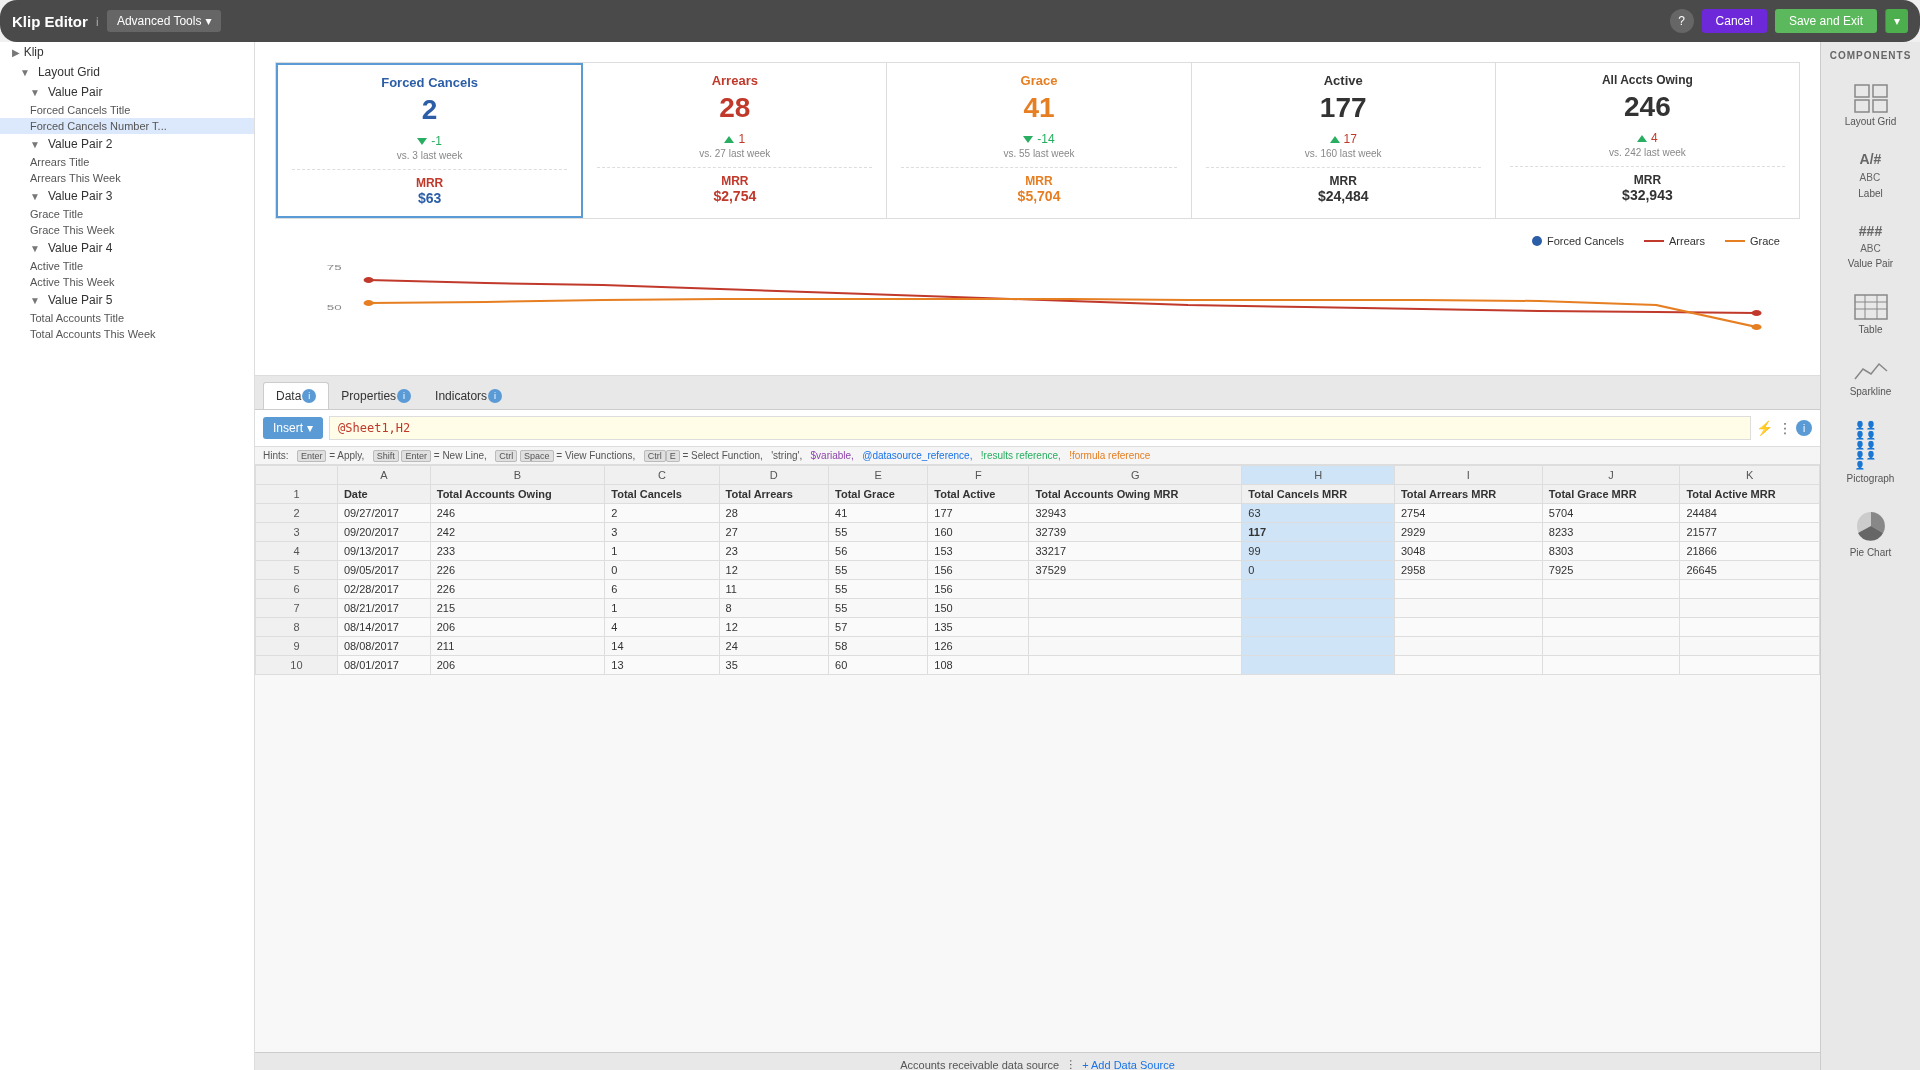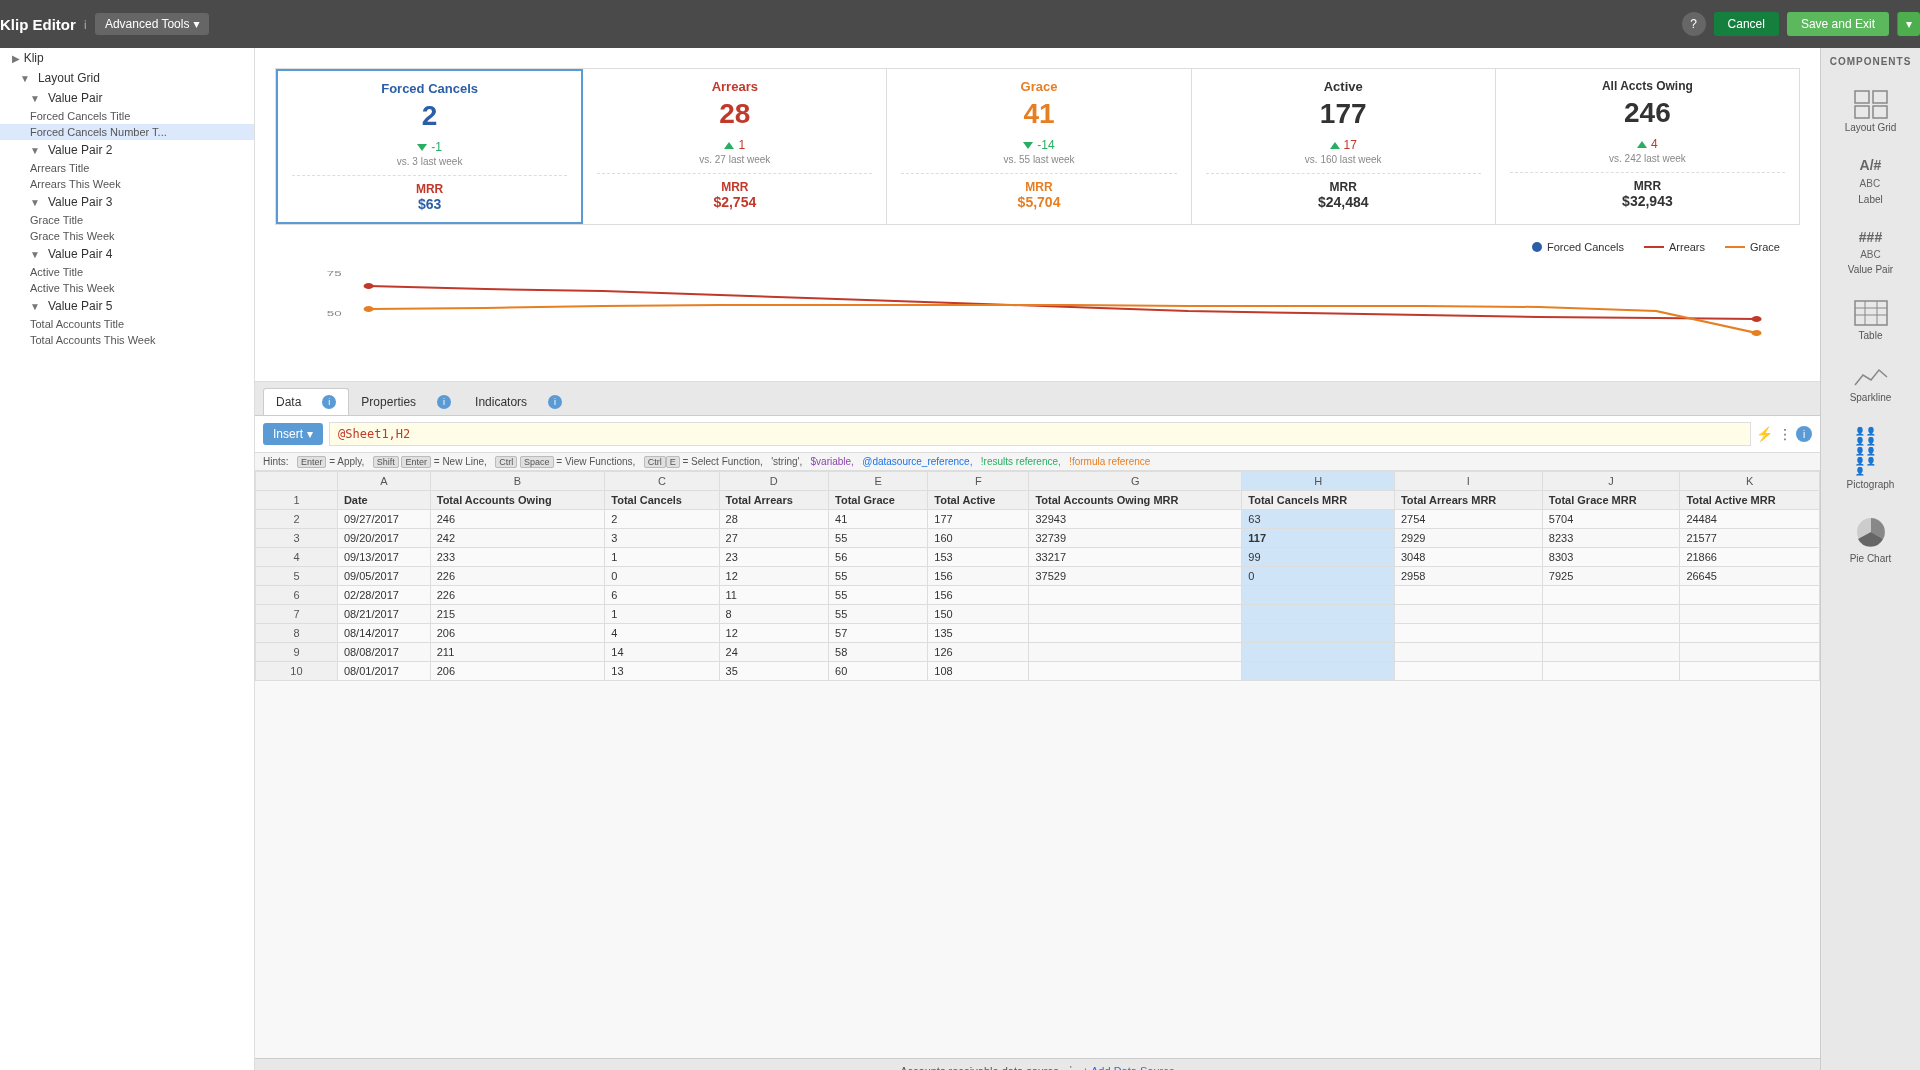--- a/index.html
+++ b/index.html
@@ -1,26 +1,26 @@
 <!DOCTYPE html>
 <html><head>
   <meta charset="utf-8">
   <style>
     * { box-sizing: border-box; margin: 0; padding: 0; font-family: Arial, sans-serif; }
     body { background: #f0f0f0; font-size: 12px; color: #333; width: 1920px; min-height: 1070px; overflow: hidden; }
 
     
-    .top-bar { background: #4a4a4a; height: 48px; display: flex; align-items: center; justify-content: space-between; padding: 0 0; }
+    .top-bar { background: #4a4a4a; height: 42px; display: flex; align-items: center; justify-content: space-between; padding: 0 12px; border-radius: 17px; }
     .top-bar-left { display: flex; align-items: center; gap: 8px; }
     .top-bar-title { color: #fff; font-size: 15px; font-weight: bold; }
     .top-bar-info { color: #aaa; cursor: pointer; font-size: 12px; }
     .btn-advanced { background: #666; color: #fff; border: none; padding: 4px 10px; font-size: 12px; cursor: pointer; border-radius: 3px; display: flex; align-items: center; gap: 4px; }
     .top-bar-right { display: flex; align-items: center; gap: 8px; }
     .btn-help { background: #666; color: #fff; border: none; width: 24px; height: 24px; border-radius: 50%; cursor: pointer; font-size: 12px; }
-    .btn-cancel { background: #15803d; color: #fff; border: none; padding: 5px 14px; font-size: 12px; cursor: pointer; border-radius: 3px; }
+    .btn-cancel { background: #6d28d9; color: #fff; border: none; padding: 5px 14px; font-size: 12px; cursor: pointer; border-radius: 3px; }
     .btn-save { background: #5cb85c; color: #fff; border: none; padding: 5px 14px; font-size: 12px; cursor: pointer; border-radius: 3px; }
     .btn-save-dropdown { background: #4cae4c; color: #fff; border: none; padding: 5px 8px; font-size: 12px; cursor: pointer; border-radius: 3px; border-left: 1px solid #3e8e3e; }
 
     
     .main-layout { display: flex; height: calc(1070px - 36px); }
 
     
     .left-panel { width: 255px; background: #fff; border-right: 1px solid #ddd; overflow-y: auto; flex-shrink: 0; }
     .left-panel-item { padding: 3px 8px 3px 12px; cursor: pointer; color: #333; font-size: 12px; }
     .left-panel-section { padding: 3px 8px; display: flex; align-items: center; gap: 4px; cursor: pointer; color: #333; font-size: 12px; }
@@ -63,21 +63,21 @@
     .vc-mrr-value.orange { color: #e67e22; }
     .vc-mrr-value.black { color: #333; }
     .chart-legend { display: flex; gap: 20px; margin-bottom: 8px; font-size: 11px; justify-content: flex-end; padding-right: 20px; }
     .legend-item { display: flex; align-items: center; gap: 5px; }
     .legend-dot { width: 10px; height: 10px; border-radius: 50%; }
     .legend-line { width: 20px; height: 2px; }
 
     
     .bottom-section { flex: 1; display: flex; flex-direction: column; overflow: hidden; background: #f8f8f8; }
     .bottom-tabs { display: flex; background: #e8e8e8; border-bottom: 1px solid #ccc; padding: 0 8px; height: 34px; align-items: flex-end; }
-    .tab { padding: 6px 12px; font-size: 12px; cursor: pointer; border-radius: 3px 3px 0 0; display: flex; align-items: center; gap: 21px; }
+    .tab { padding: 6px 12px; font-size: 12px; cursor: pointer; border-radius: 3px 3px 0 0; display: flex; align-items: center; gap: 1px; }
     .tab.active { background: #fff; border: 1px solid #ccc; border-bottom: none; }
     .tab-info { width: 14px; height: 14px; border-radius: 50%; background: #5b9bd5; color: #fff; font-size: 9px; display: flex; align-items: center; justify-content: center; }
 
     
     .formula-bar { display: flex; align-items: center; gap: 6px; padding: 6px 8px; background: #fff; border-bottom: 1px solid #ddd; }
     .btn-insert { background: #5b9bd5; color: #fff; border: none; padding: 4px 10px; font-size: 12px; cursor: pointer; border-radius: 3px; display: flex; align-items: center; gap: 4px; }
     .formula-input { flex: 1; background: #fffde7; border: 1px solid #ddd; padding: 4px 8px; font-size: 12px; font-family: monospace; color: #c0392b; }
     .formula-icons { display: flex; gap: 4px; align-items: center; }
     .formula-icon { color: #666; cursor: pointer; font-size: 14px; }
 

